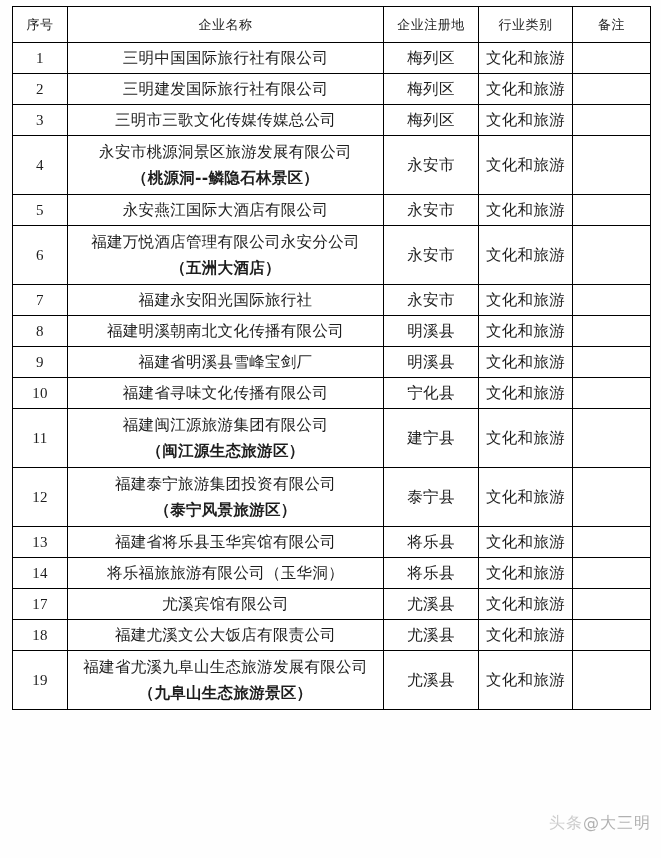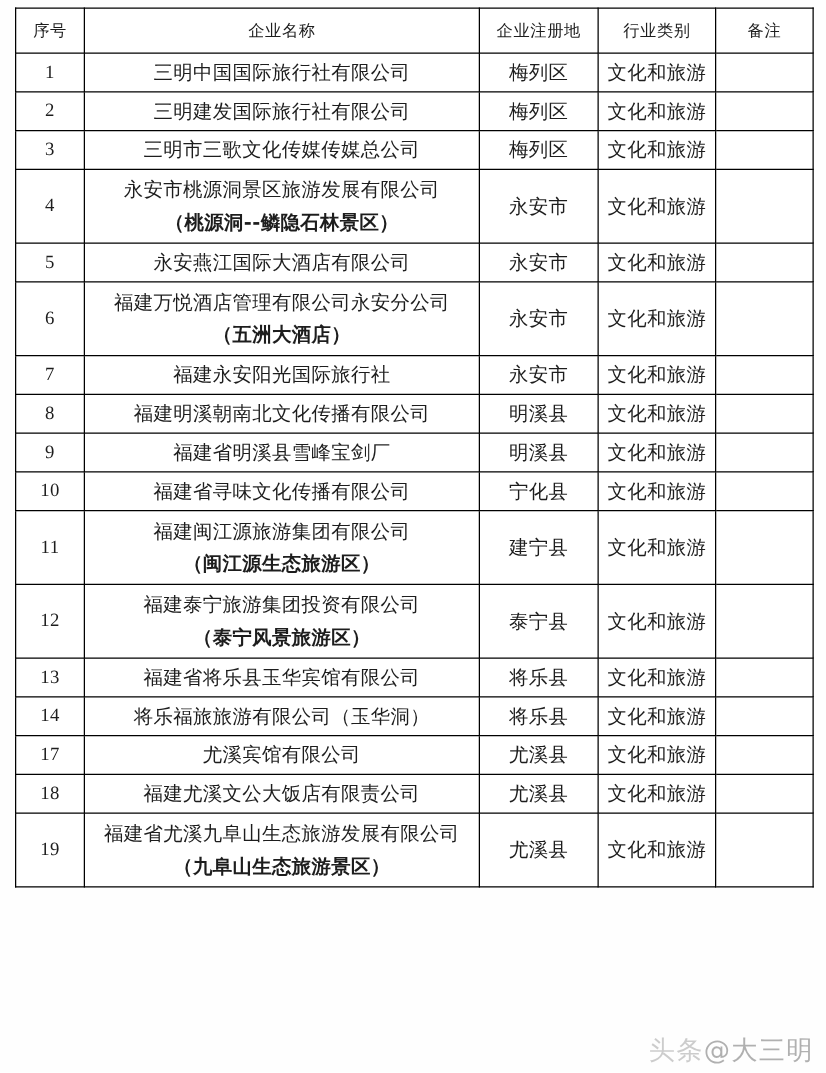--- a/index.html
+++ b/index.html
@@ -75,22 +75,22 @@
   td.name .line + .line {
     margin-top: 1px;
     font-weight: bold;
   }
   td.note { }
 
   
   #watermark {
     position: absolute;
     right: 10px;
-    bottom: 4px;
-    font-size: 21px;
+    bottom: 24px;
+    font-size: 16px;
     color: rgba(60,60,60,0.40);
     font-family: "DejaVu Sans", "Liberation Sans", sans-serif;
     letter-spacing: 1px;
     white-space: nowrap;
     pointer-events: none;
     mix-blend-mode: multiply;
   }
   #watermark .wm-weak {
     color: rgba(90,90,90,0.30);
   }

